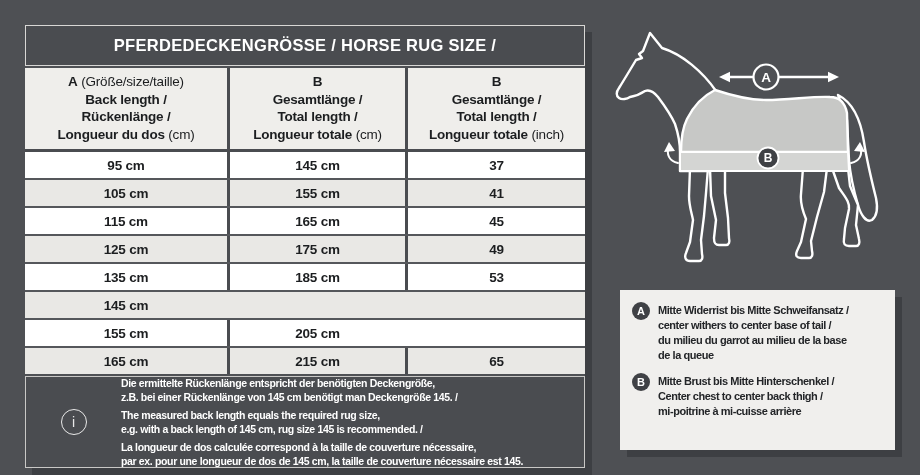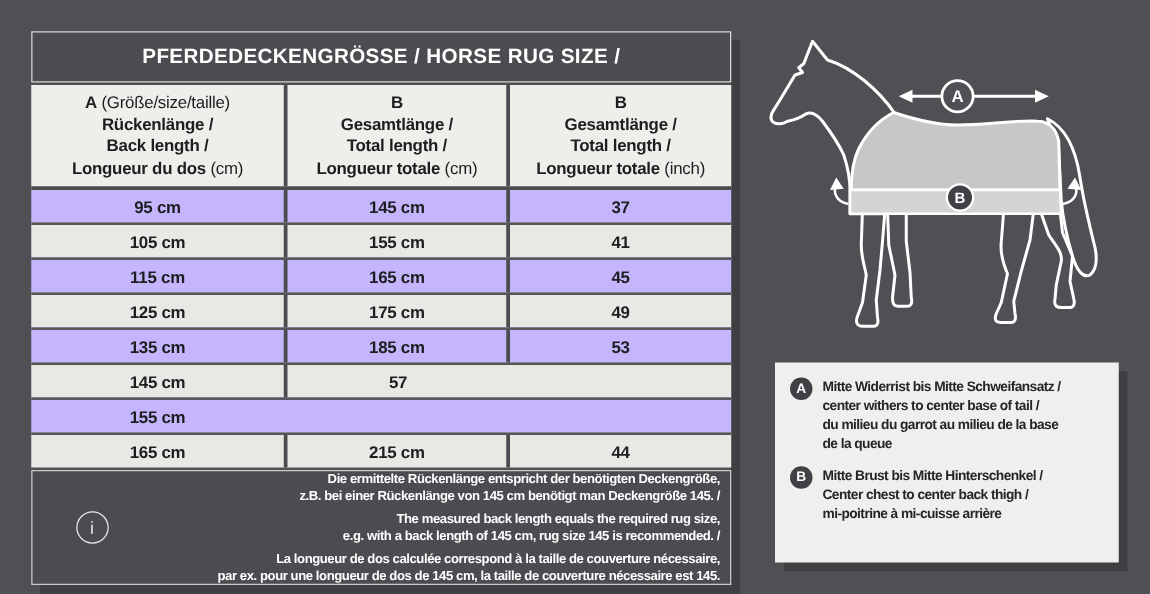--- a/index.html
+++ b/index.html
@@ -28,42 +28,42 @@
   .hcell{
     box-sizing:border-box;padding:5px 2px 6px 2px;text-align:center;
     font-size:13.5px;line-height:17.5px;letter-spacing:-.2px;
   }
   .hcell .hb{font-weight:700;}
   .hcell .hr{font-weight:400;}
   .c1{width:202px;}
   .c2{width:178px;}
   .c3{width:180px;}
   .hcell.c2,.hcell.c3,.tcell.c2,.tcell.c3{border-left:3px solid #4a4c50;}
-  .trow{display:flex;height:26px;background:#c4b5fd;}
+  .trow{display:flex;height:26px;background:#ffffff;}
   .trow:nth-child(even){background:#e9e8e5;}
   .trow + .trow{border-top:2px solid #55575b;}
   .tcell{
     box-sizing:border-box;display:flex;align-items:center;justify-content:center;
     font-size:13.5px;font-weight:700;letter-spacing:-.2px;color:#1c1e20;
   }
   .info-box{
     box-sizing:border-box;margin-top:2px;height:92px;
     border:1px solid #c9c8c6;background:#4a4c50;color:#ffffff;
     display:flex;align-items:center;
   }
   .info-icon-wrap{width:95px;display:flex;justify-content:center;flex:0 0 auto;}
   .info-icon{
     box-sizing:border-box;width:26px;height:26px;border:1.5px solid #e9e9e9;border-radius:50%;
     display:flex;align-items:center;justify-content:center;
     font-size:14px;font-weight:400;color:#e9e9e9;
   }
   .info-text{flex:1;padding-right:8px;}
   .note-par{
     white-space:pre-line;
-    font-size:10.5px;font-weight:700;line-height:14px;letter-spacing:-.35px;text-align:right;
+    font-size:10.5px;font-weight:700;line-height:14px;letter-spacing:-.35px;
   }
   .note-par + .note-par{margin-top:4px;}
   
   .legend-box{
     box-sizing:border-box;position:absolute;left:620px;top:290px;width:275px;height:160px;
     background:#f0efed;box-shadow:7px 7px 0 #3d3f43;
     padding:13px 8px 0 12px;color:#232528;
   }
   .legend-entry{display:flex;align-items:flex-start;}
   .legend-entry + .legend-entry{margin-top:11px;}
@@ -85,22 +85,22 @@
 
 <div class="left-block">
 
   <div class="title-box">
     <div>PFERDEDECKENGRÖSSE / HORSE RUG SIZE /</div>
   </div>
 
   <div class="thead">
     <div class="hcell c1">
       <div><span class="hb">A</span><span class="hr"> (Größe/size/taille)</span></div>
+      <div class="hb">Back length /</div>
       <div class="hb">Rückenlänge /</div>
-      <div class="hb">Back length /</div>
       <div><span class="hb">Longueur du dos</span><span class="hr"> (cm)</span></div>
     </div>
     <div class="hcell c2">
       <div><span class="hb">B</span><span class="hr"></span></div>
       <div class="hb">Gesamtlänge /</div>
       <div class="hb">Total length /</div>
       <div><span class="hb">Longueur totale</span><span class="hr"> (cm)</span></div>
     </div>
     <div class="hcell c3">
       <div><span class="hb">B</span><span class="hr"></span></div>
@@ -131,29 +131,29 @@
       <div class="tcell c2">175 cm</div>
       <div class="tcell c3">49</div>
     </div>
     <div class="trow">
       <div class="tcell c1">135 cm</div>
       <div class="tcell c2">185 cm</div>
       <div class="tcell c3">53</div>
     </div>
     <div class="trow">
       <div class="tcell c1">145 cm</div>
-      <div class="tcell c3">57</div>
     </div>
     <div class="trow">
       <div class="tcell c1">155 cm</div>
+      <div class="tcell c2">205 cm</div>
     </div>
     <div class="trow">
       <div class="tcell c1">165 cm</div>
       <div class="tcell c2">215 cm</div>
-      <div class="tcell c3">44</div>
+      <div class="tcell c3">65</div>
     </div>
   </div>
 
   <div class="info-box">
     <div class="info-icon-wrap">
       <div class="info-icon">i</div>
     </div>
     <div class="info-text">
       <div class="note-par">Die ermittelte Rückenlänge entspricht der benötigten Deckengröße,
 z.B. bei einer Rückenlänge von 145 cm benötigt man Deckengröße 145. /</div>

